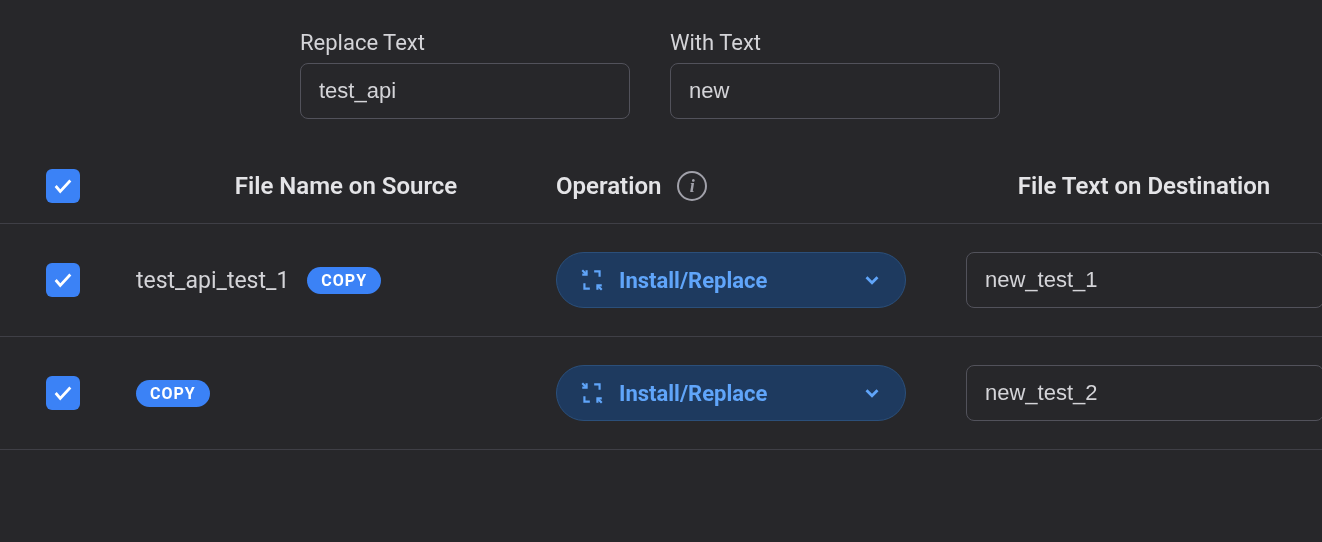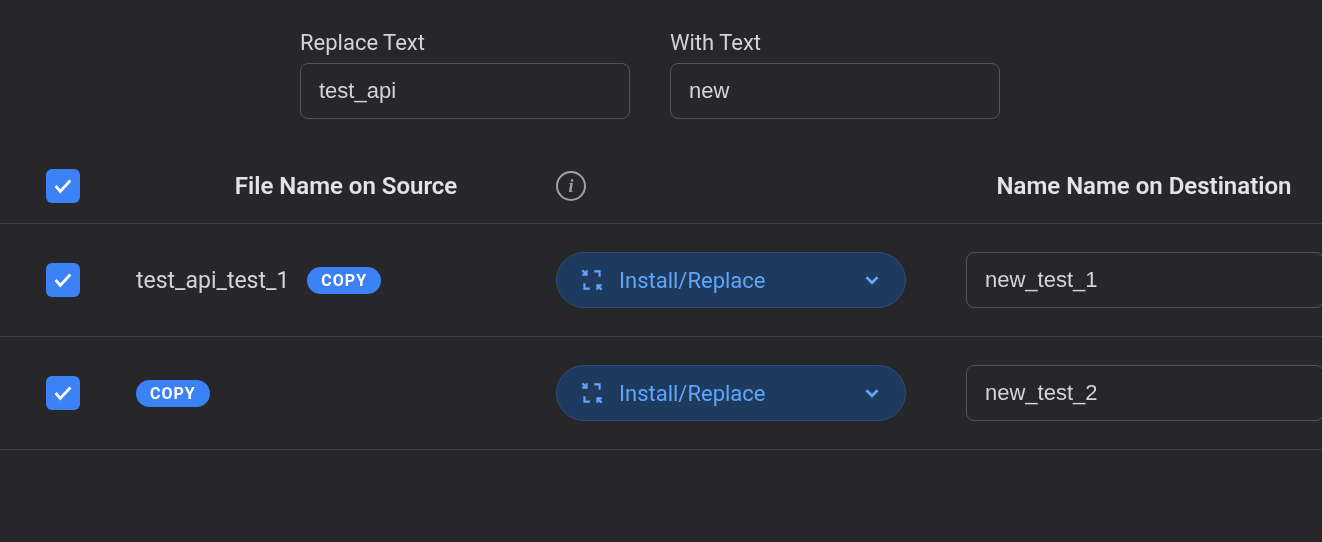--- a/index.html
+++ b/index.html
@@ -77,21 +77,21 @@
     align-items: center;
     gap: 14px;
     background: #1e3a5f;
     border: 1px solid #2b4f7a;
     border-radius: 999px;
     padding: 14px 22px;
     cursor: pointer;
     width: 350px;
     justify-content: flex-start;
   }
-  .op-label { color: #60a5fa; font-weight: 400; font-size: 22px; flex: 1; }
+  .op-label { color: #60a5fa; font-weight: 700; font-size: 22px; flex: 1; }
   .op-pill .icon { color: #60a5fa; }
   .swap-icon { width: 26px; height: 26px; }
   .chevron { width: 22px; height: 22px; stroke: #60a5fa; stroke-width: 3; fill: none; }
 
   .dest-input {
     background: #27272a;
     border: 1px solid #52525b;
     border-radius: 8px;
     color: #d4d4d8;
     font-size: 22px;
@@ -130,23 +130,24 @@
 <div class="table-header">
   <div>
     <span class="checkbox">
       <svg viewBox="0 0 24 24">
           <polyline points="4 12 9 18 20 6"></polyline>
         </svg>
     </span>
   </div>
   <div class="col-title">File Name on Source</div>
   <div class="col-title op-title">
+    <span>Operation</span>
     <span class="info-icon">i</span>
   </div>
-  <div class="col-title">Name Name on Destination</div>
+  <div class="col-title">File Text on Destination</div>
 </div>
 
 <div class="row">
   <div>
     <span class="checkbox">
       <svg viewBox="0 0 24 24">
           <polyline points="4 12 9 18 20 6"></polyline>
         </svg>
     </span>
   </div>

